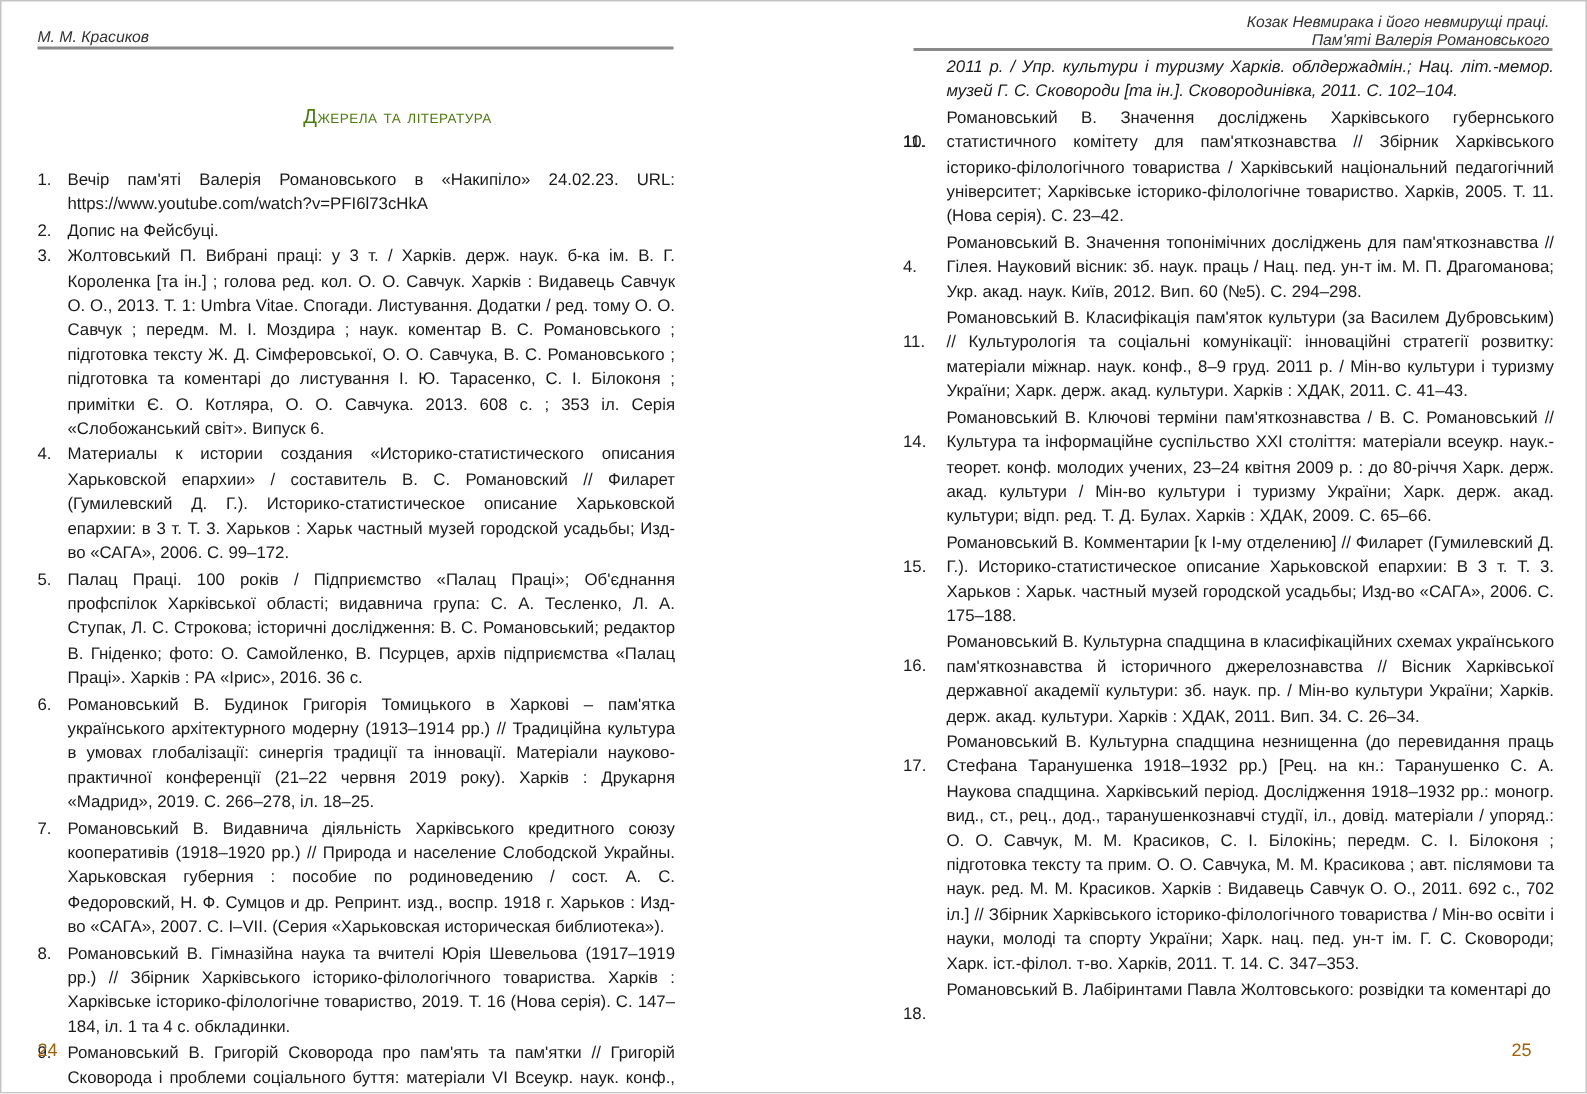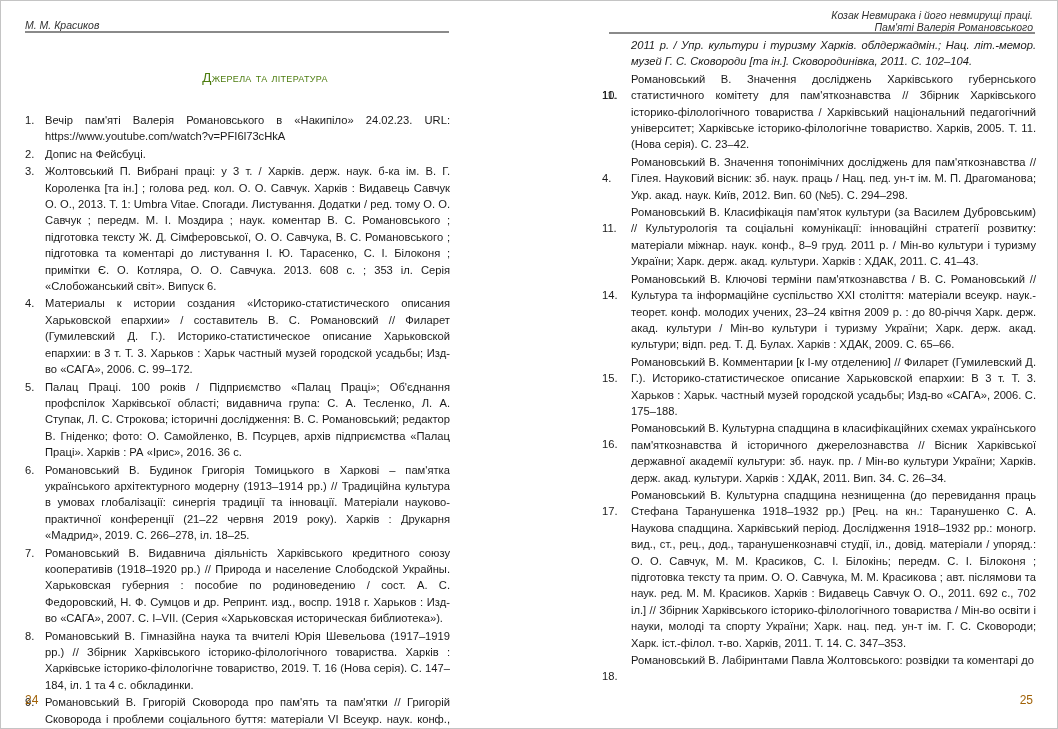--- a/index.html
+++ b/index.html
@@ -42,21 +42,21 @@
     text-align: justify; padding-left: 20px; margin-bottom: 1px;
   }
   .page-right .ref { padding-left: 18px; }
   .ref .num { position: absolute; left: 0; top: 0; }
   .page-right .ref .num { left: -11px; margin-top: 16px; }
   .ref.cont { padding-left: 20px; font-style: italic; }
   .page-right .ref.cont { padding-left: 18px; }
 
   .folio { position: absolute; font-size: 12px; color: #a16207; top: 692px; }
   .page-left .folio { left: 24px; }
-  .page-right .folio { right: 24px; }
+  .page-right .folio { right: 36px; }
 </style>
 </head>
 <body>
 
 <div class="spread">
 
   <div class="page page-left">
     <div class="run-head">М. М. Красиков</div>
     <div class="head-rule"></div>
     <div class="section-title">Джерела та література</div>

